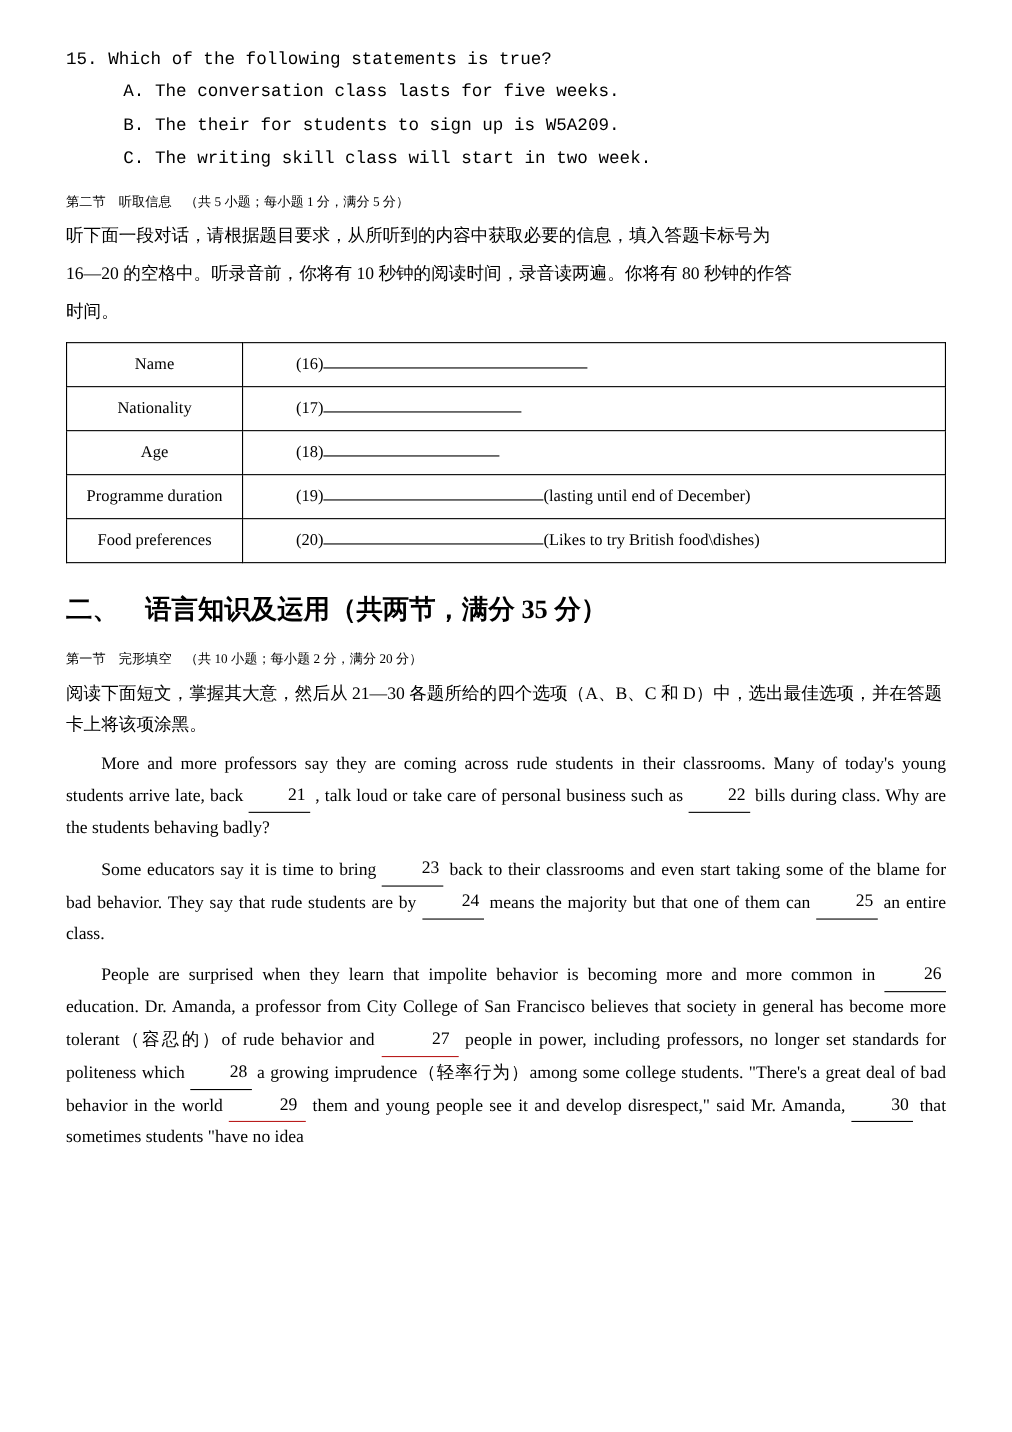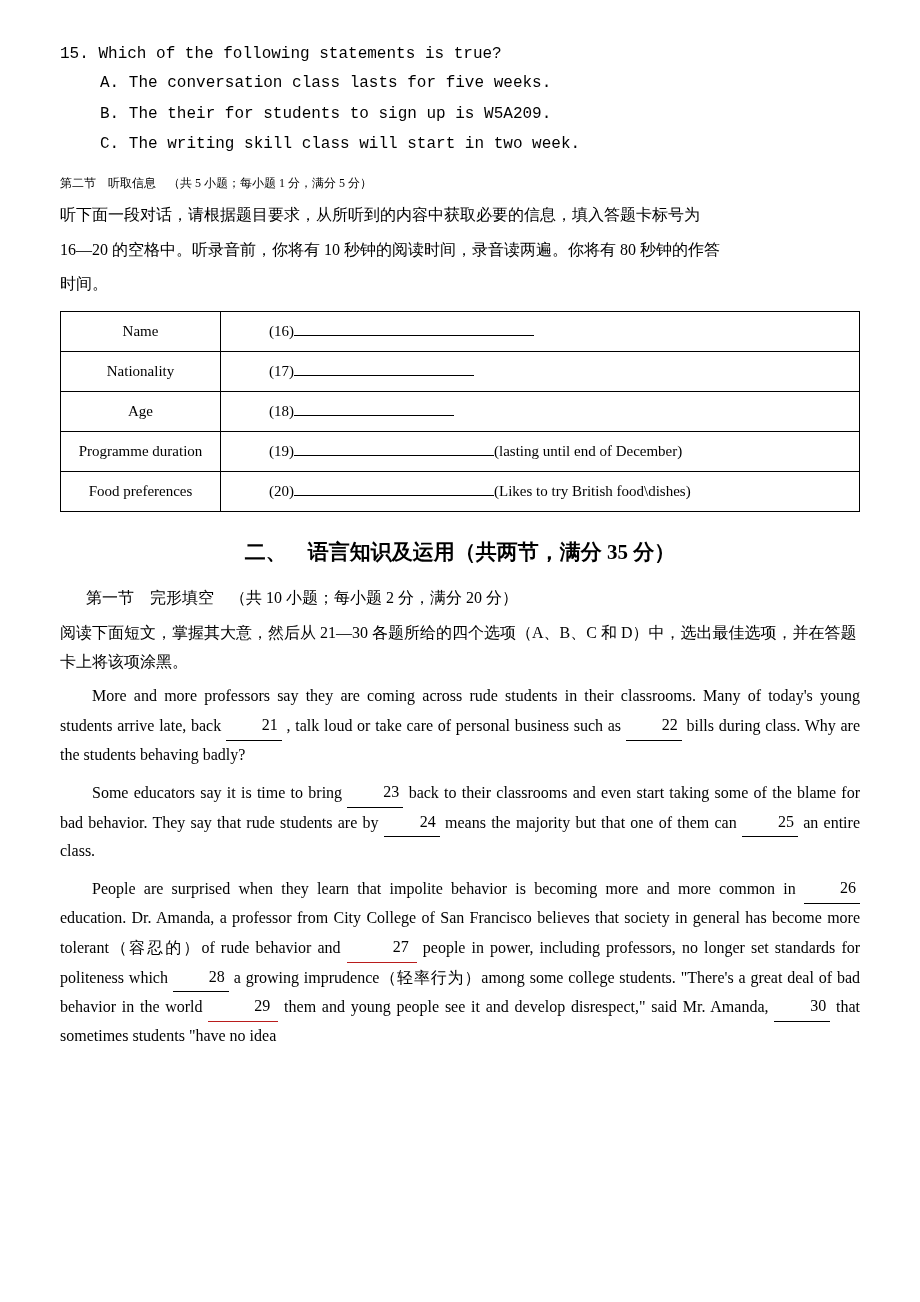--- a/index.html
+++ b/index.html
@@ -13,21 +13,21 @@
       font-size: 16px;
       color: #000000;
       padding: 40px 60px;
       line-height: 1.8;
     }
     .question-block {
       margin-bottom: 6px;
       font-family: Liberation Mono, monospace;
     }
     .option-list {
-      margin-left: 40px;
+      margin-left: 52px;
       list-style: none;
     }
     .option-item {
       margin-bottom: 2px;
     }
     .section-label {
       margin: 14px 0 6px 0;
       font-size: 12px;
     }
     .instruction-text {
@@ -53,23 +53,22 @@
     .fill-table .value-cell {
       font-size: 15px;
       padding-left: 48px;
     }
     .underline {
       display: inline-block;
       border-bottom: 1px solid #000;
       min-width: 180px;
     }
     .sub-section-label {
-      font-size: 16px;
+      font-size: 12px;
       margin-bottom: 6px;
-      margin-left: 26px;
     }
     .passage {
       text-indent: 2em;
       margin-bottom: 8px;
       text-align: justify;
     }
     .blank-inline {
       display: inline-block;
       border-bottom: 1px solid #000;
       min-width: 50px;
@@ -77,24 +76,23 @@
       vertical-align: bottom;
     }
     .blank-inline-long {
       display: inline-block;
       border-bottom: 1px solid #b91c1c;
       min-width: 70px;
       text-align: right;
       vertical-align: bottom;
     }
     .section-two-title {
-      font-size: 21px;
+      font-size: 24px;
       font-weight: bold;
       margin: 22px 0 12px 0;
-      text-align: center;
     }
   </style>
 </head>
 <body>
 
 <div class="question-block">
   <p>
     <span>15.</span>
     <span>Which of the following statements is true?</span>
   </p>

